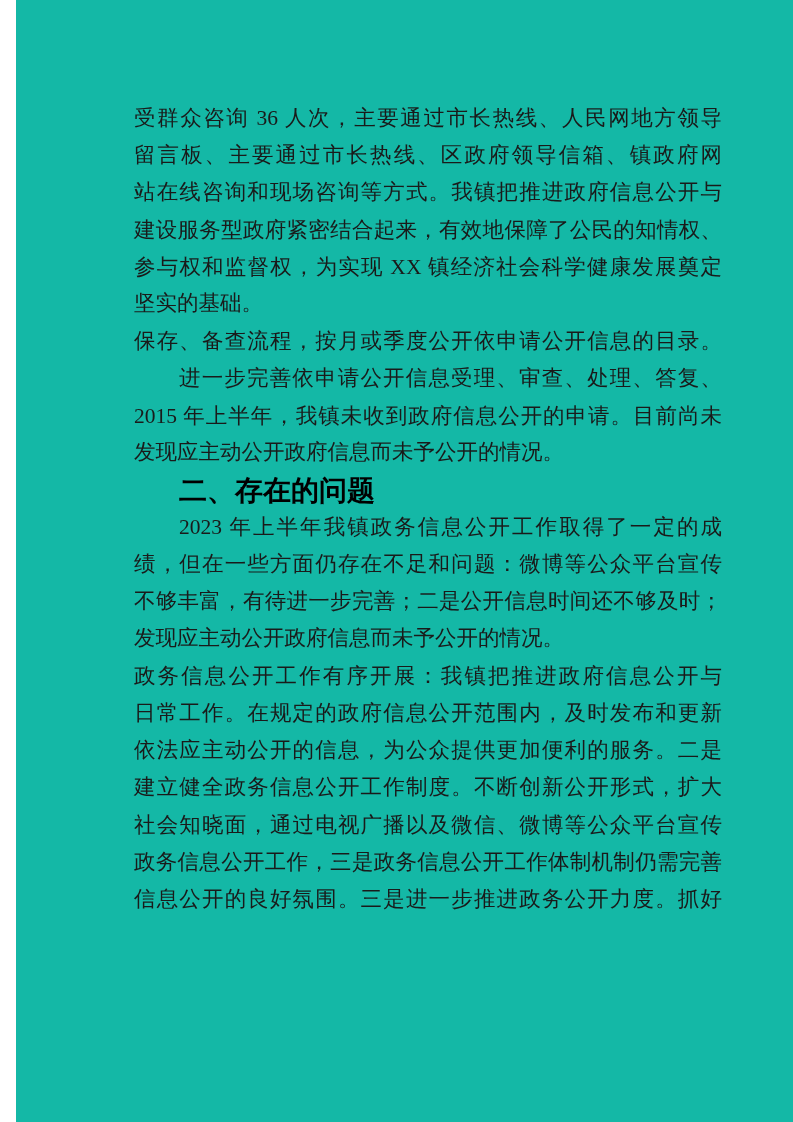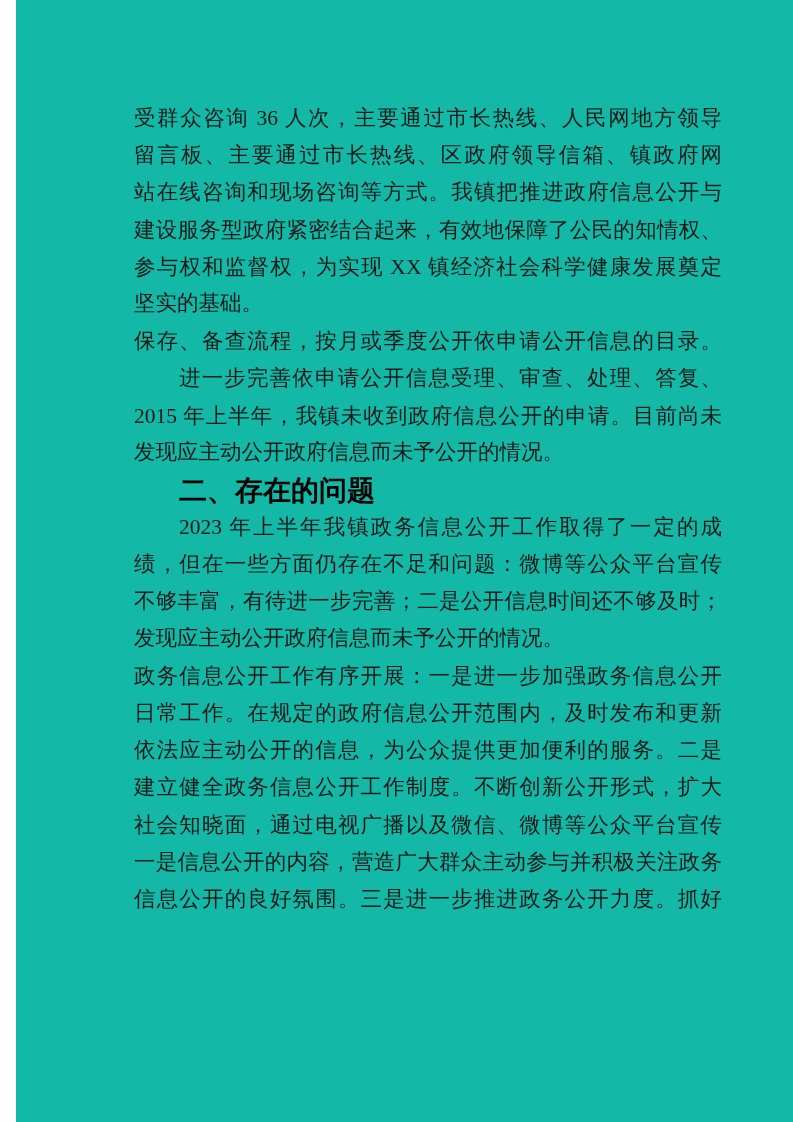--- a/index.html
+++ b/index.html
@@ -72,22 +72,22 @@
     <div class="line end">发现应主动公开政府信息而未予公开的情况。</div>
 
     <div class="heading">二、存在的问题</div>
 
     <div class="line ind">2023 年上半年我镇政务信息公开工作取得了一定的成</div>
     <div class="line">绩，但在一些方面仍存在不足和问题：微博等公众平台宣传</div>
     <div class="line">不够丰富，有待进一步完善；二是公开信息时间还不够及时；</div>
     <div class="line end">发现应主动公开政府信息而未予公开的情况。</div>
 
 
-    <div class="line">政务信息公开工作有序开展：一是进一步加强政务信息公开</div>
+    <div class="line">政务信息公开工作有序开展：我镇把推进政府信息公开与</div>
     <div class="line">日常工作。在规定的政府信息公开范围内，及时发布和更新</div>
     <div class="line">依法应主动公开的信息，为公众提供更加便利的服务。二是</div>
     <div class="line">建立健全政务信息公开工作制度。不断创新公开形式，扩大</div>
     <div class="line">社会知晓面，通过电视广播以及微信、微博等公众平台宣传</div>
-    <div class="line">一是信息公开的内容，营造广大群众主动参与并积极关注政务</div>
+    <div class="line">政务信息公开工作，三是政务信息公开工作体制机制仍需完善</div>
     <div class="line">信息公开的良好氛围。三是进一步推进政务公开力度。抓好</div>
 
   </div>
 </div>
 
 </body></html>

